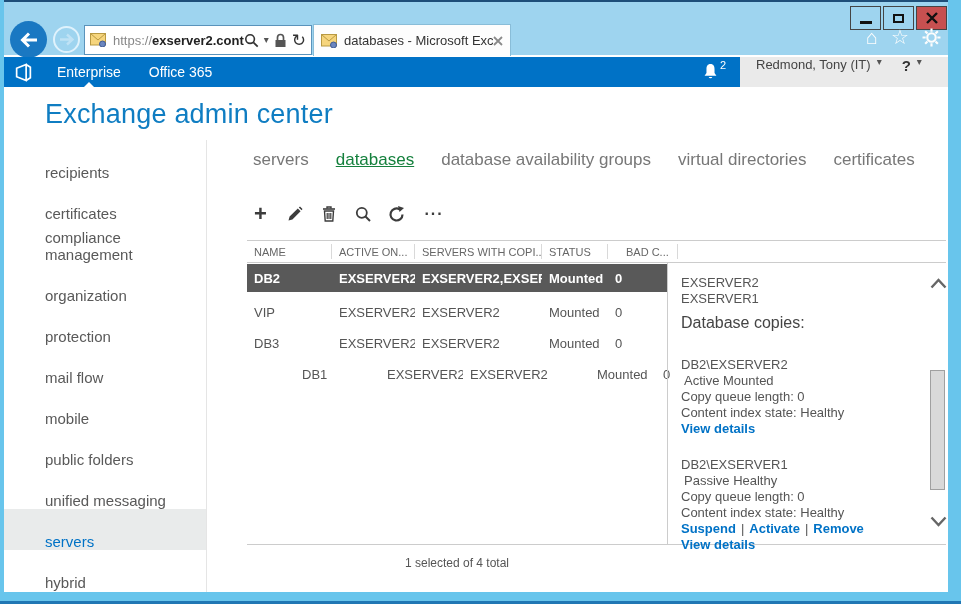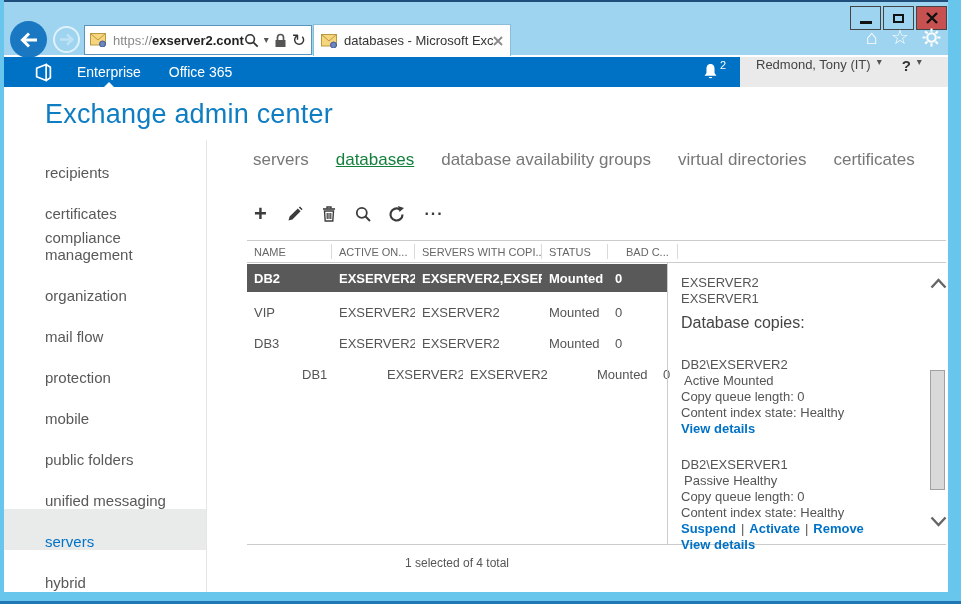--- a/index.html
+++ b/index.html
@@ -29,21 +29,21 @@
   .caret { font-size:10px; color:#555; line-height:1; }
 
   .browser-tab { position:absolute; left:313px; top:7px; width:198px; height:32px; background:#fdfdfd; border:1px solid #89bdd8; border-bottom:none; display:flex; align-items:center; padding:0 7px; }
   .tab-title { flex:1; font-size:13px; color:#333; white-space:nowrap; overflow:hidden; margin-left:6px; }
 
   .chrome-right { position:absolute; right:20px; top:10px; display:flex; align-items:center; gap:13px; color:#fff; }
   .chrome-right .glyph { font-size:20px; line-height:1; color:#fdfdfd; }
 
   
   .navbar { position:absolute; left:4px; top:57px; width:944px; height:30px; display:flex; }
-  .navbar-blue { flex:1; background:#0072c6; display:flex; align-items:center; color:#fff; position:relative;padding-left:20px; }
+  .navbar-blue { flex:1; background:#0072c6; display:flex; align-items:center; color:#fff; position:relative; }
   .office-logo { margin:0 10px 0 10px; }
   .nav-item { font-size:14px; color:#fff; padding:0 14px; height:100%; display:flex; align-items:center; position:relative; }
   .nav-item .sel-wedge { position:absolute; bottom:0; left:50%; margin-left:-5px; width:0; height:0; border-left:5px solid transparent; border-right:5px solid transparent; border-bottom:5px solid #fff; }
   .bell-wrap { margin-left:auto; margin-right:14px; position:relative; display:flex; align-items:flex-start; }
   .bell-badge { color:#fff; font-size:11px; margin-left:1px; margin-top:-4px; }
   .navbar-user { width:208px; background:#eaeaea; display:flex; align-items:flex-start; font-size:13px; color:#444; padding-left:16px; gap:6px; }
   .help-label { font-weight:bold; font-size:15px; color:#333; margin-left:14px; }
 
   
   .page-title { position:absolute; left:45px; top:99px; font-size:27px; font-weight:300; color:#0f7dc2; letter-spacing:.2px; }
@@ -208,24 +208,24 @@
     <div class="side-item">
         <span>certificates</span>
       </div>
     <div class="side-item">
         <span>compliance management</span>
       </div>
     <div class="side-item">
         <span>organization</span>
       </div>
     <div class="side-item">
+        <span>protection</span>
+      </div>
+    <div class="side-item">
         <span>mail flow</span>
-      </div>
-    <div class="side-item">
-        <span>protection</span>
       </div>
     <div class="side-item">
         <span>mobile</span>
       </div>
     <div class="side-item">
         <span>public folders</span>
       </div>
     <div class="side-item">
         <span>unified messaging</span>
       </div>

